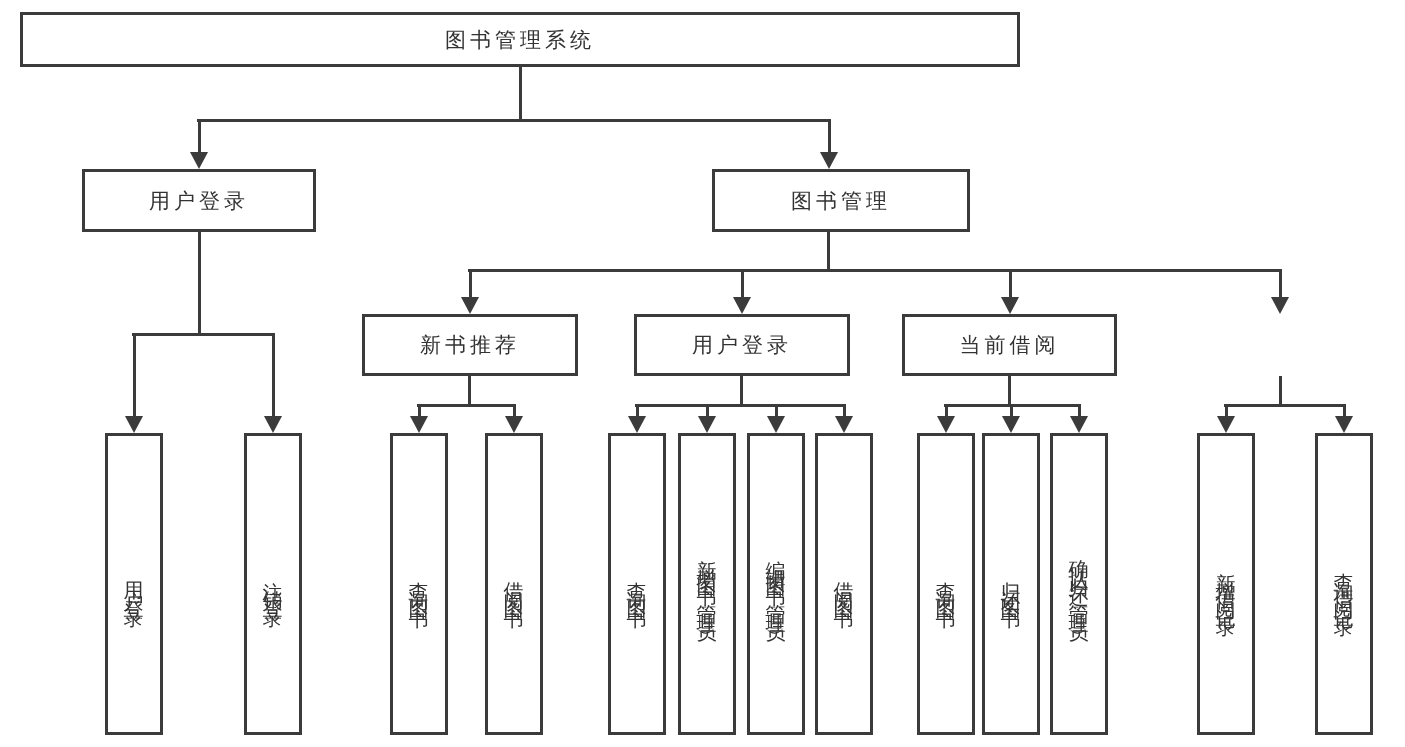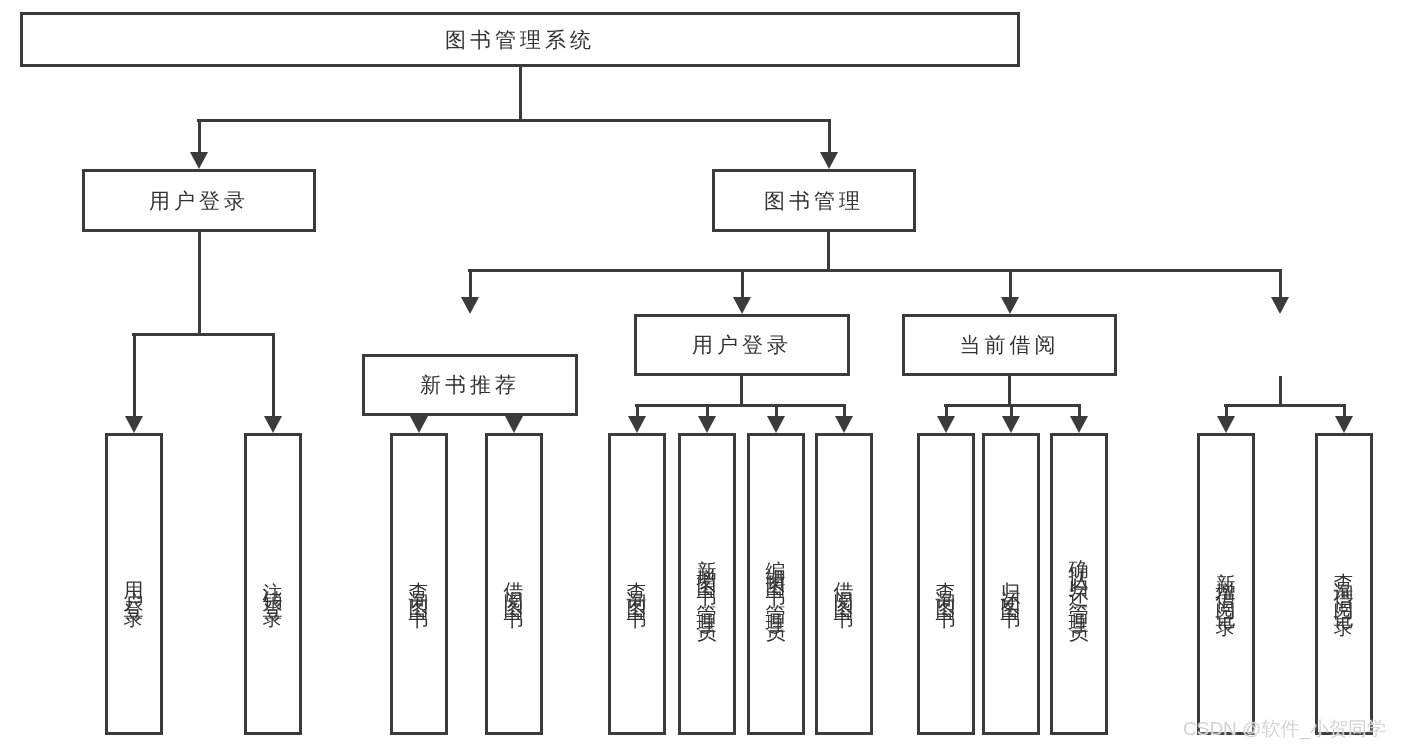--- a/index.html
+++ b/index.html
@@ -88,37 +88,37 @@
   </div>
 
   <div class="vline" style="left:519px; top:67px; height:54px;"></div>
   <div class="hline" style="left:197px; top:119px; width:634px;"></div>
   <div class="arrow" style="left:190px; top:122px; height:47px;"></div>
   <div class="arrow" style="left:820px; top:122px; height:47px;"></div>
 
   <div class="node" style="left:82px; top:169px; width:234px; height:63px;">
     <span>用户登录</span>
   </div>
-  <div class="node" style="left:712px; top:169px; width:204px; height:63px;">
+  <div class="node" style="left:712px; top:169px; width:258px; height:63px;">
     <span>图书管理</span>
   </div>
 
   <div class="vline" style="left:198px; top:232px; height:104px;"></div>
   <div class="hline" style="left:132px; top:333px; width:143px;"></div>
   <div class="arrow" style="left:125px; top:336px; height:97px;"></div>
   <div class="arrow" style="left:264px; top:336px; height:97px;"></div>
 
   <div class="vline" style="left:827px; top:232px; height:40px;"></div>
   <div class="hline" style="left:468px; top:269px; width:814px;"></div>
   <div class="arrow" style="left:461px; top:272px; height:42px;"></div>
   <div class="arrow" style="left:733px; top:272px; height:42px;"></div>
   <div class="arrow" style="left:1001px; top:272px; height:42px;"></div>
   <div class="arrow" style="left:1271px; top:272px; height:42px;"></div>
 
-  <div class="node" style="left:362px; top:314px; width:216px; height:62px;margin-top:40px;">
+  <div class="node" style="left:362px; top:314px; width:216px; height:62px;">
     <span>新书推荐</span>
   </div>
   <div class="node" style="left:634px; top:314px; width:216px; height:62px;">
     <span>用户登录</span>
   </div>
   <div class="node" style="left:902px; top:314px; width:215px; height:62px;">
     <span>当前借阅</span>
   </div>
 
   <div class="vline" style="left:468px; top:376px; height:31px;"></div>
@@ -181,15 +181,14 @@
     <span class="vtext">确认归还（管理员）</span>
   </div>
 
   <div class="leaf" style="left:1197px;">
     <span class="vtext">新增借阅记录</span>
   </div>
   <div class="leaf" style="left:1315px;">
     <span class="vtext">查询借阅记录</span>
   </div>
 
-  <div class="watermark">CSDN @软件_小贺同学</div>
 
 </div>
 
 </body></html>

